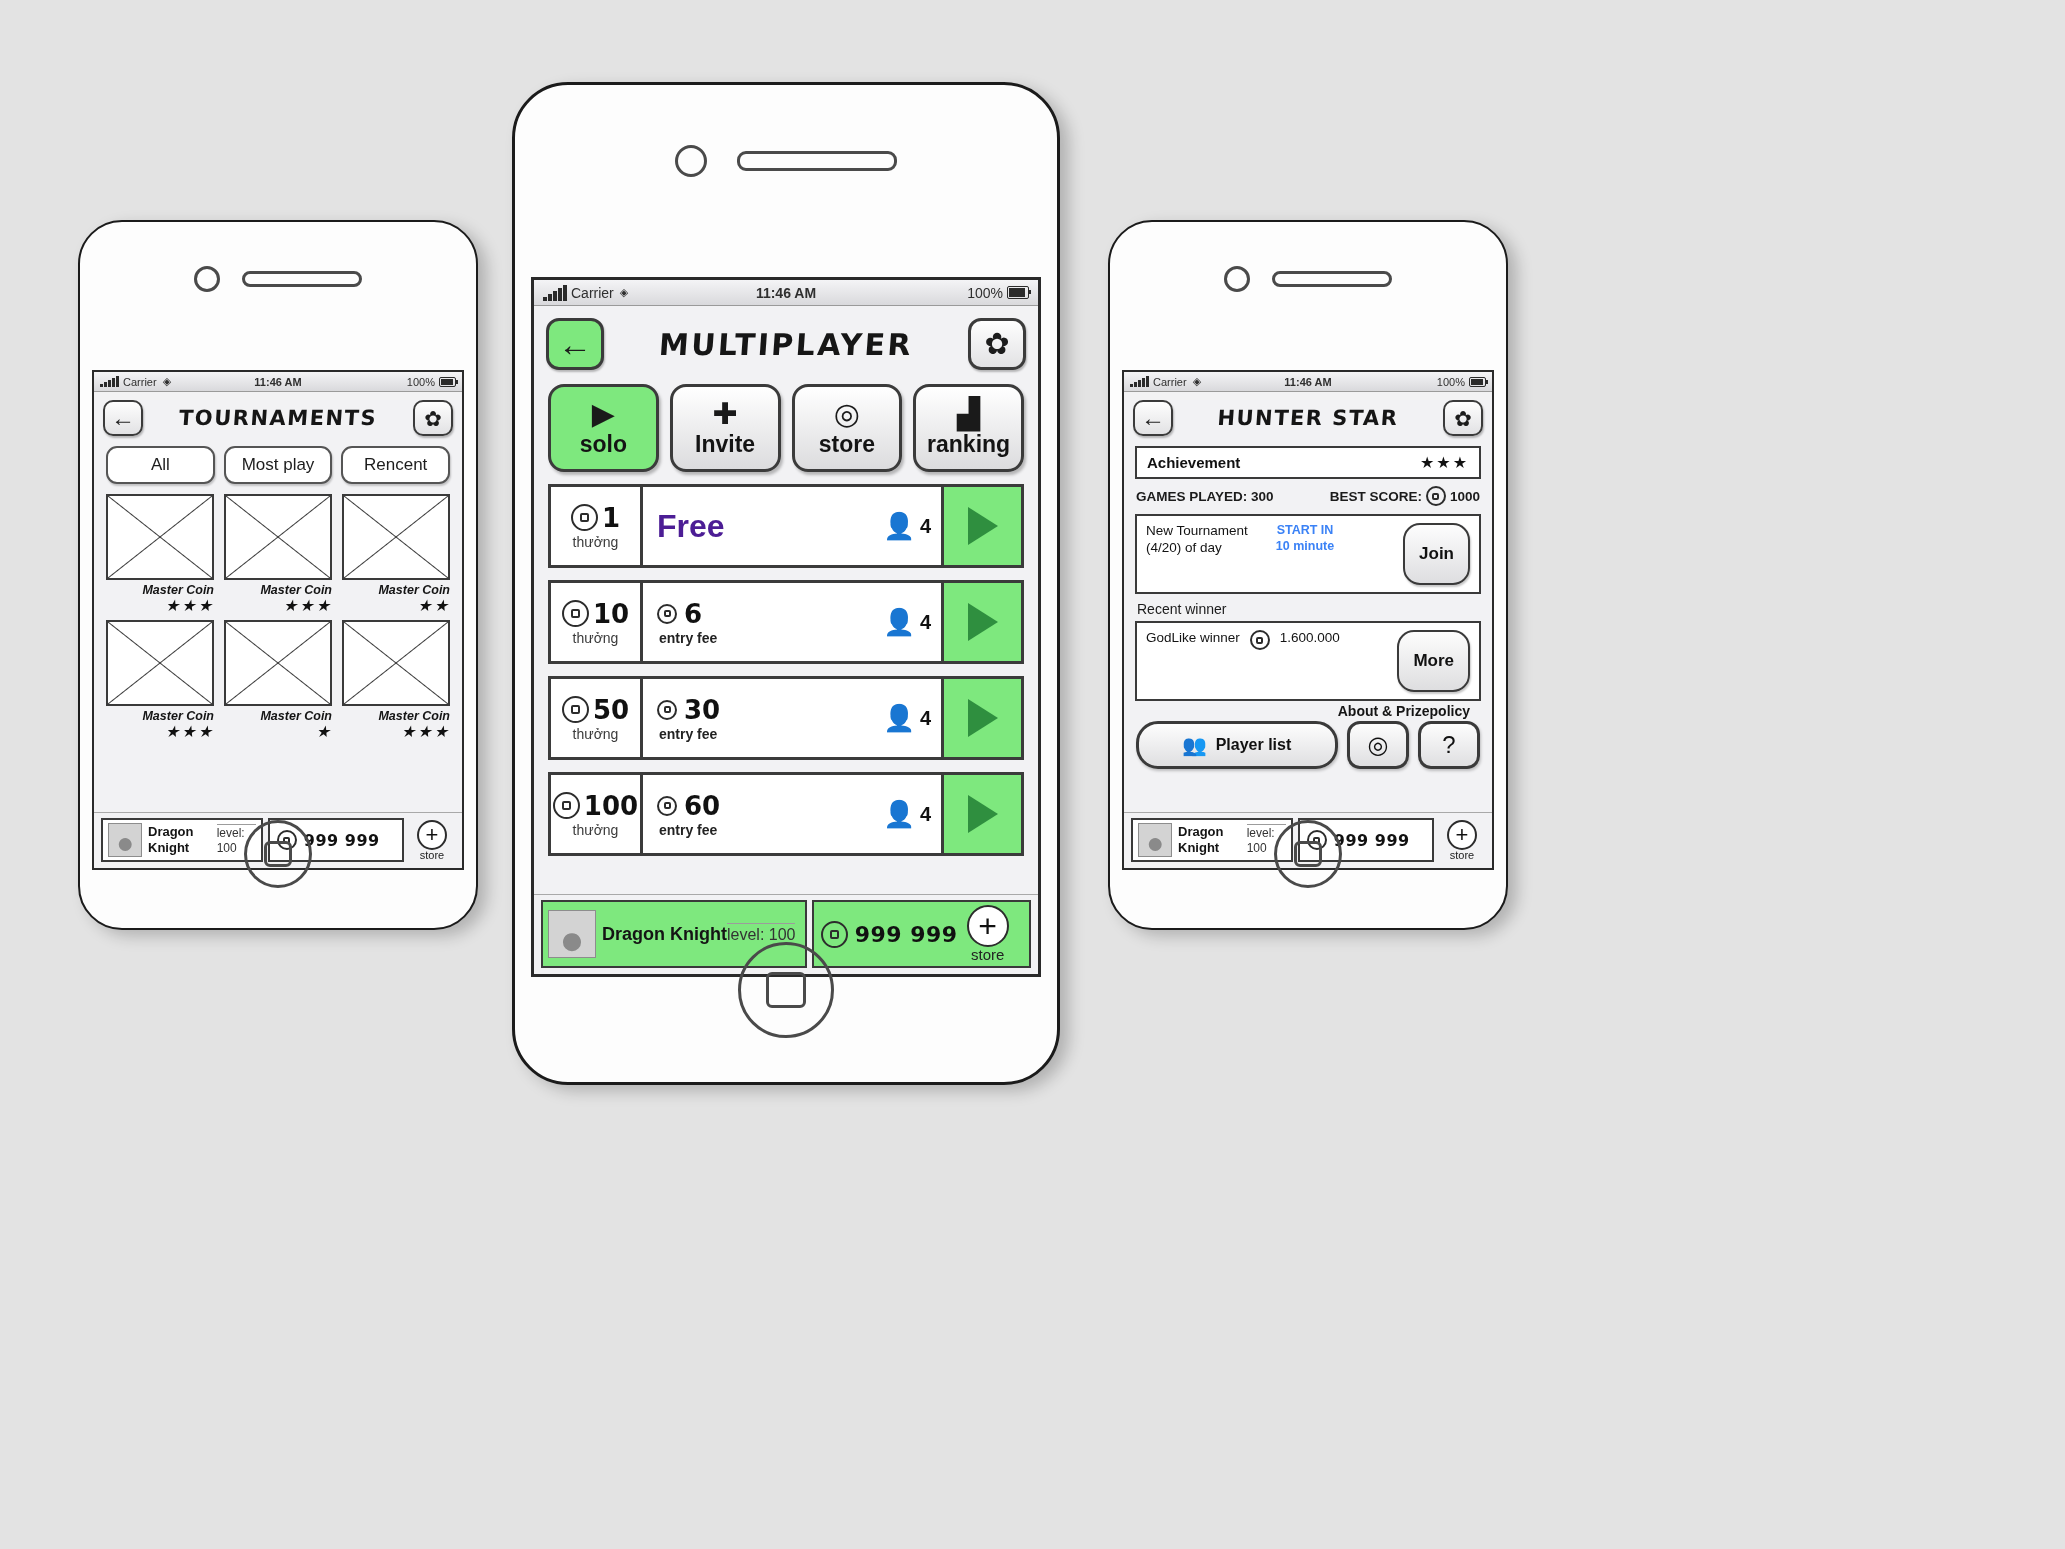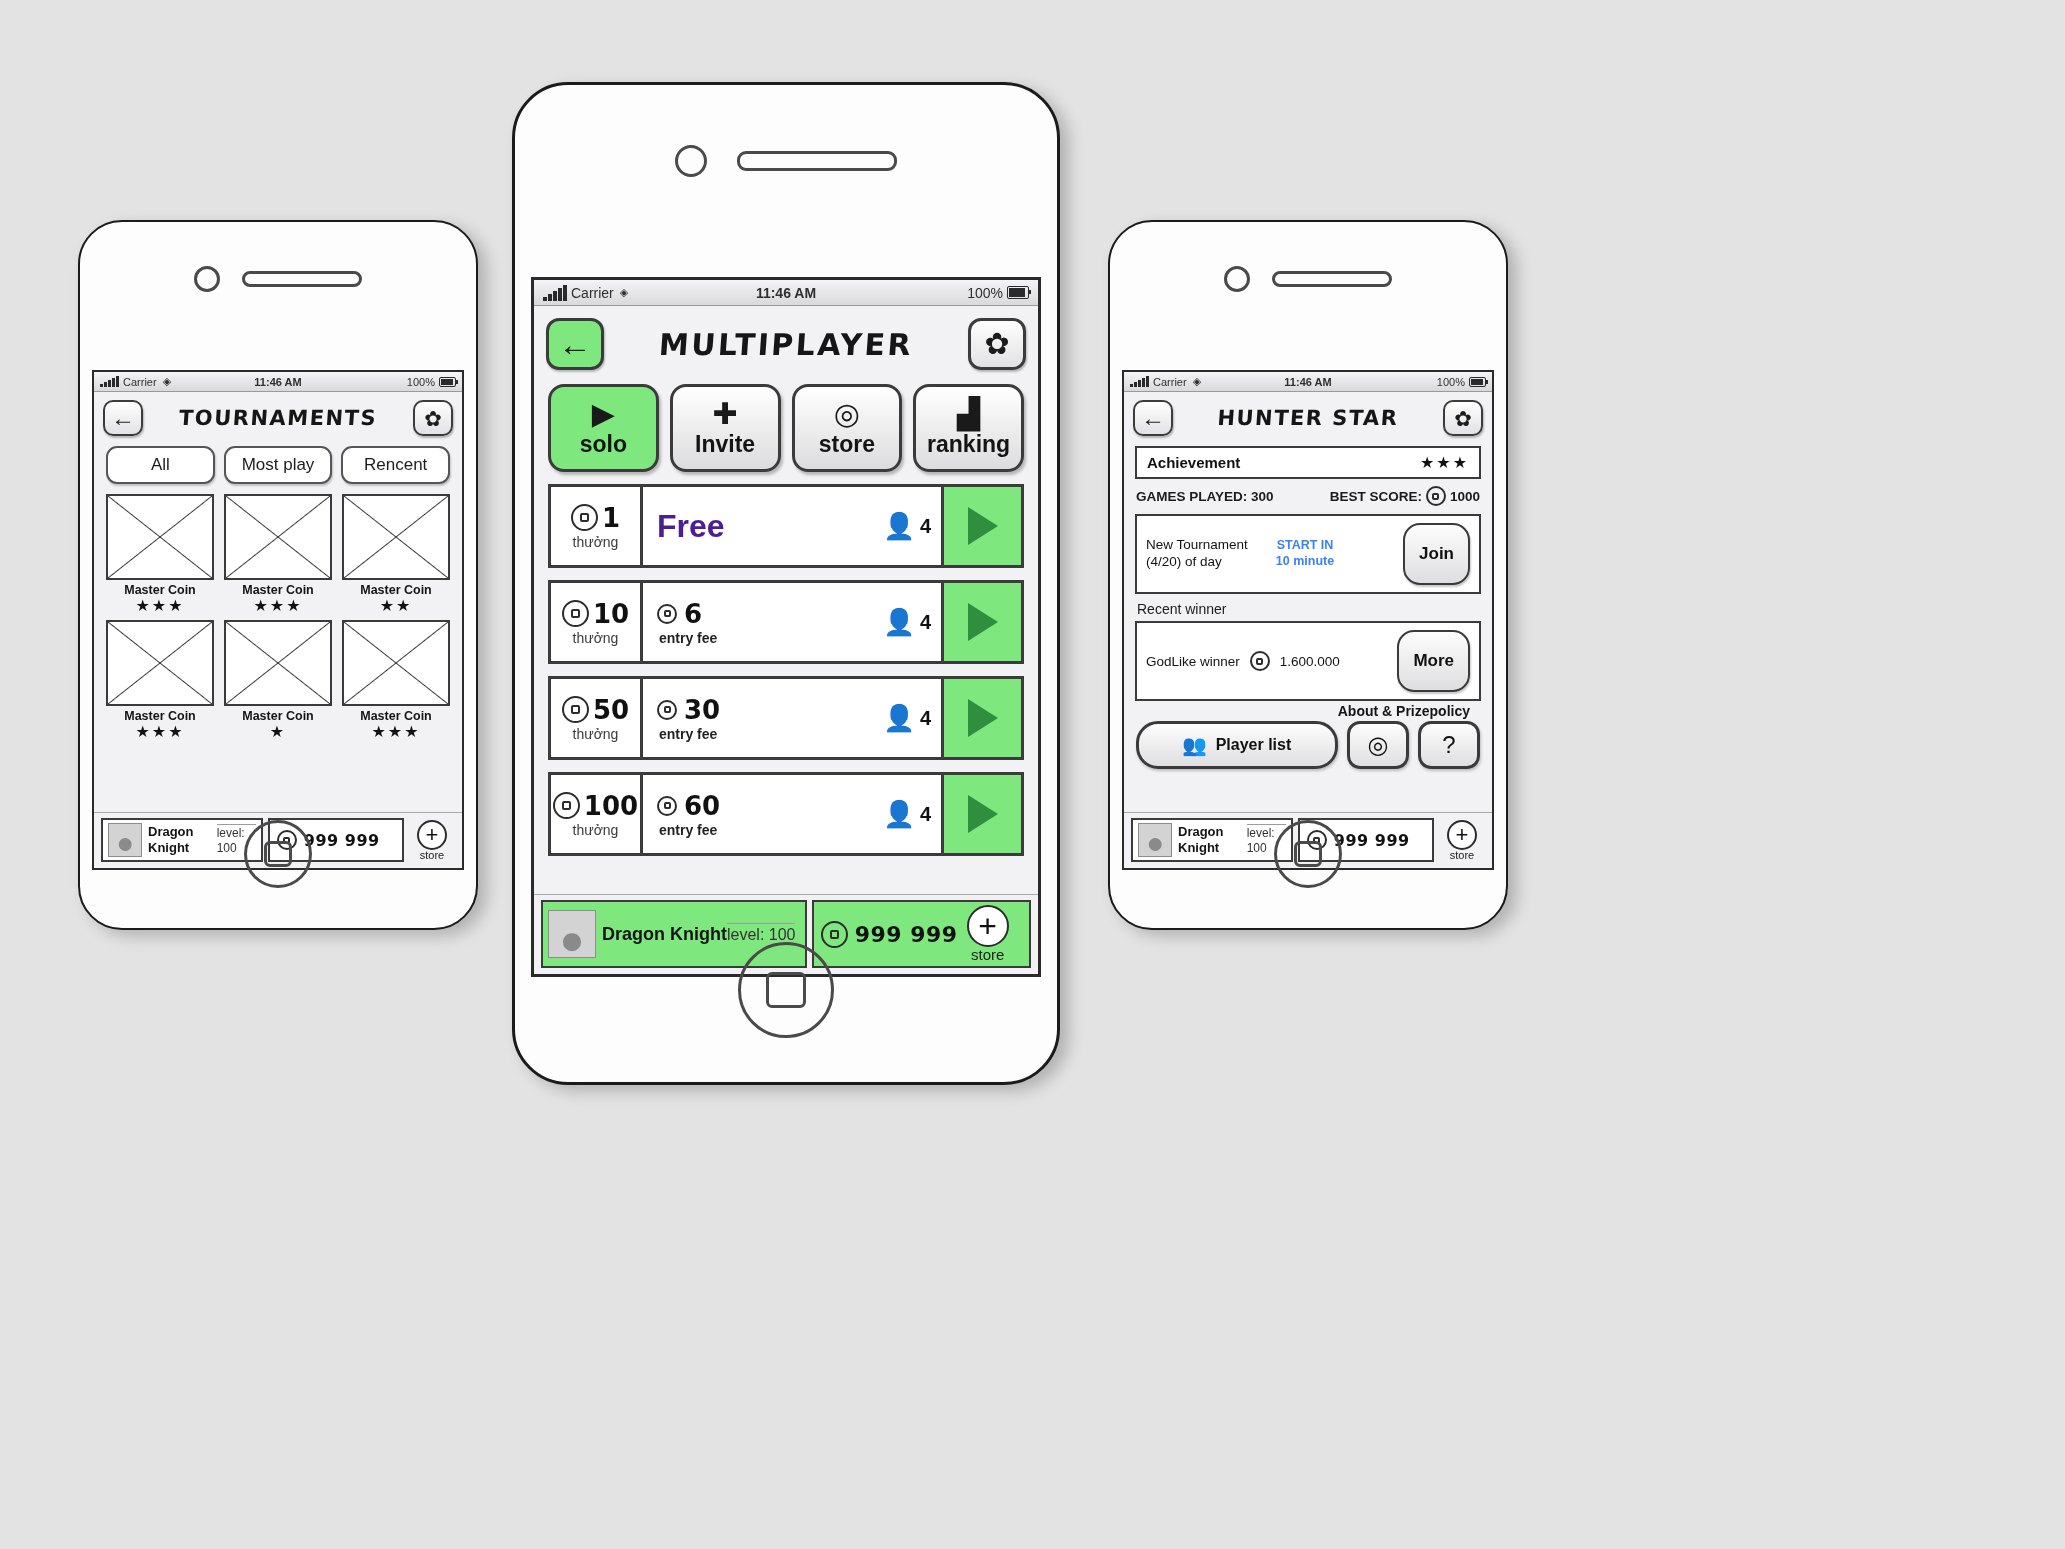--- a/index.html
+++ b/index.html
@@ -87,21 +87,21 @@
      transform: skewX(-4deg); }
   .phone.center .scr-title { font-size: 30px; letter-spacing: 2.5px; }
 
   
   .tabs { display:flex; gap:9px; padding: 2px 12px 8px; }
   .tab { flex:1; text-align:center; padding:7px 4px; font-size:17px; color:#1d1d1d;
      background:#fff; border:2px solid #555; border-radius:11px; box-shadow: 1px 2px 2px rgba(0,0,0,.2); }
 
   
   .grid { display:grid; grid-template-columns: repeat(3, 1fr); gap: 6px 10px; padding: 2px 12px; }
-  .tile-wrap { display:flex; flex-direction:column; align-items:center; }
+  .tile-wrap { display:flex; flex-direction:column; align-items:flex-end;font-style:italic; }
   .tile { width:100%; height:86px; border:2px solid #3a3a3a; background:#fff; position:relative; }
   .tile::before,.tile::after { content:""; position:absolute; left:0; top:0; width:100%; height:100%;
      background: linear-gradient(to top right, transparent calc(50% - 1px), #3a3a3a 50%, transparent calc(50% + 1px)); }
   .tile::after { background: linear-gradient(to bottom right, transparent calc(50% - 1px), #3a3a3a 50%, transparent calc(50% + 1px)); }
   .tile-name { font-size: 12.5px; font-weight:700; color:#141414; margin-top:3px; }
   .stars { font-size: 16px; color:#111; letter-spacing:2px; margin-top:1px; line-height:1; }
 
   
   .playerbar { margin-top:auto; display:flex; align-items:stretch; gap:5px; padding: 5px 7px 6px;
      border-top:1px solid #a9a9a9; }
@@ -165,21 +165,21 @@
   .play-tri { width:0; height:0; border-left:30px solid #2f8f3f;
      border-top:19px solid transparent; border-bottom:19px solid transparent; }
 
   
   .ach { display:flex; align-items:center; justify-content:space-between;
      border:2px solid #3a3a3a; background:#fff; margin: 2px 11px 0; padding: 6px 10px; }
   .ach-lbl { font-size:15px; font-weight:700; color:#111; }
   .stats { display:flex; justify-content:space-between; padding: 7px 12px 8px; gap: 39px; }
   .stat { font-size:13.5px; font-weight:700; color:#1b1b1b; display:flex; align-items:center; gap:4px; }
   .panel { margin: 0 11px; border:2px solid #3a3a3a; background:#fff; display:flex;
-     align-items:center; padding: 7px 9px; gap:10px; }
+     padding: 7px 9px; gap:10px; }
   .pnl-col { display:flex; flex-direction:column; line-height:1.25; }
   .pnl-a { font-size:13.5px; color:#131313; }
   .pnl-b { font-size:13.5px; color:#131313; }
   .pnl-c { font-size:12.5px; font-weight:700; color:#3b82f6; text-align:center; }
   .pill { margin-left:auto; border:2px solid #3a3a3a; border-radius:17px;
      background:linear-gradient(#fdfdfd,#dedee0); padding: 19px 14px; font-size:17px;
      font-weight:700; color:#111; box-shadow:1px 2px 2px rgba(0,0,0,.22); }
   .sec-lbl { padding: 7px 13px 4px; font-size:14px; color:#1b1b1b; }
   .aboutrow { display:flex; align-items:flex-end; gap:9px; padding: 14px 12px 6px; }
   .wide-btn { flex:1; height:48px; border:3px solid #3a3a3a; border-radius:22px;

